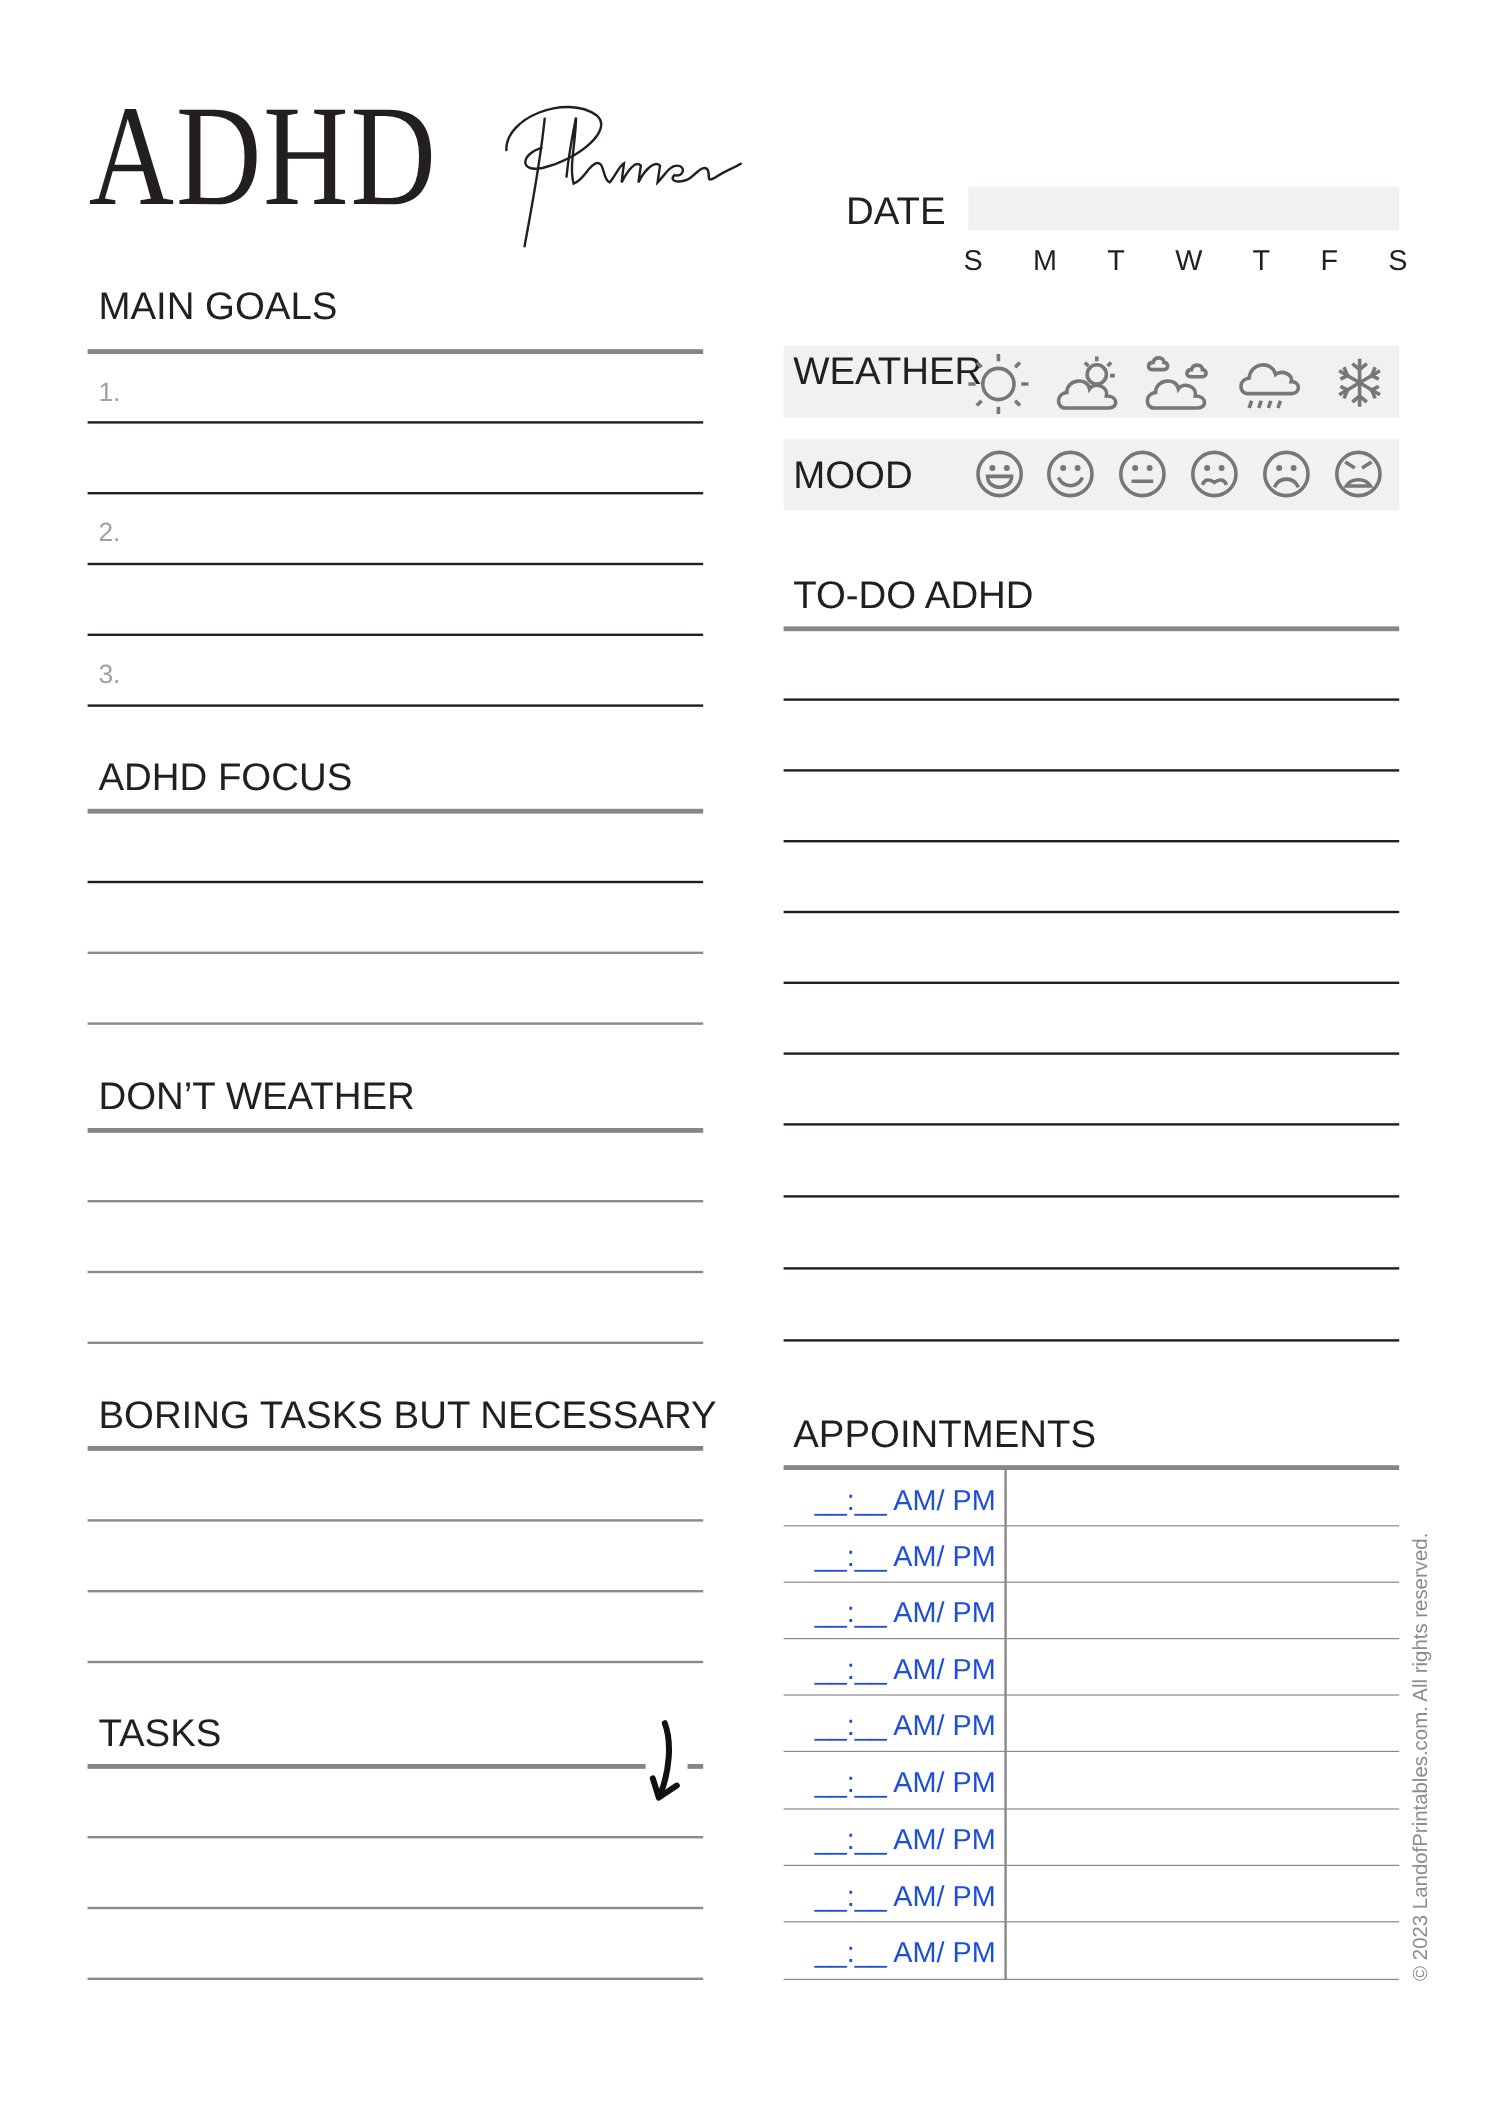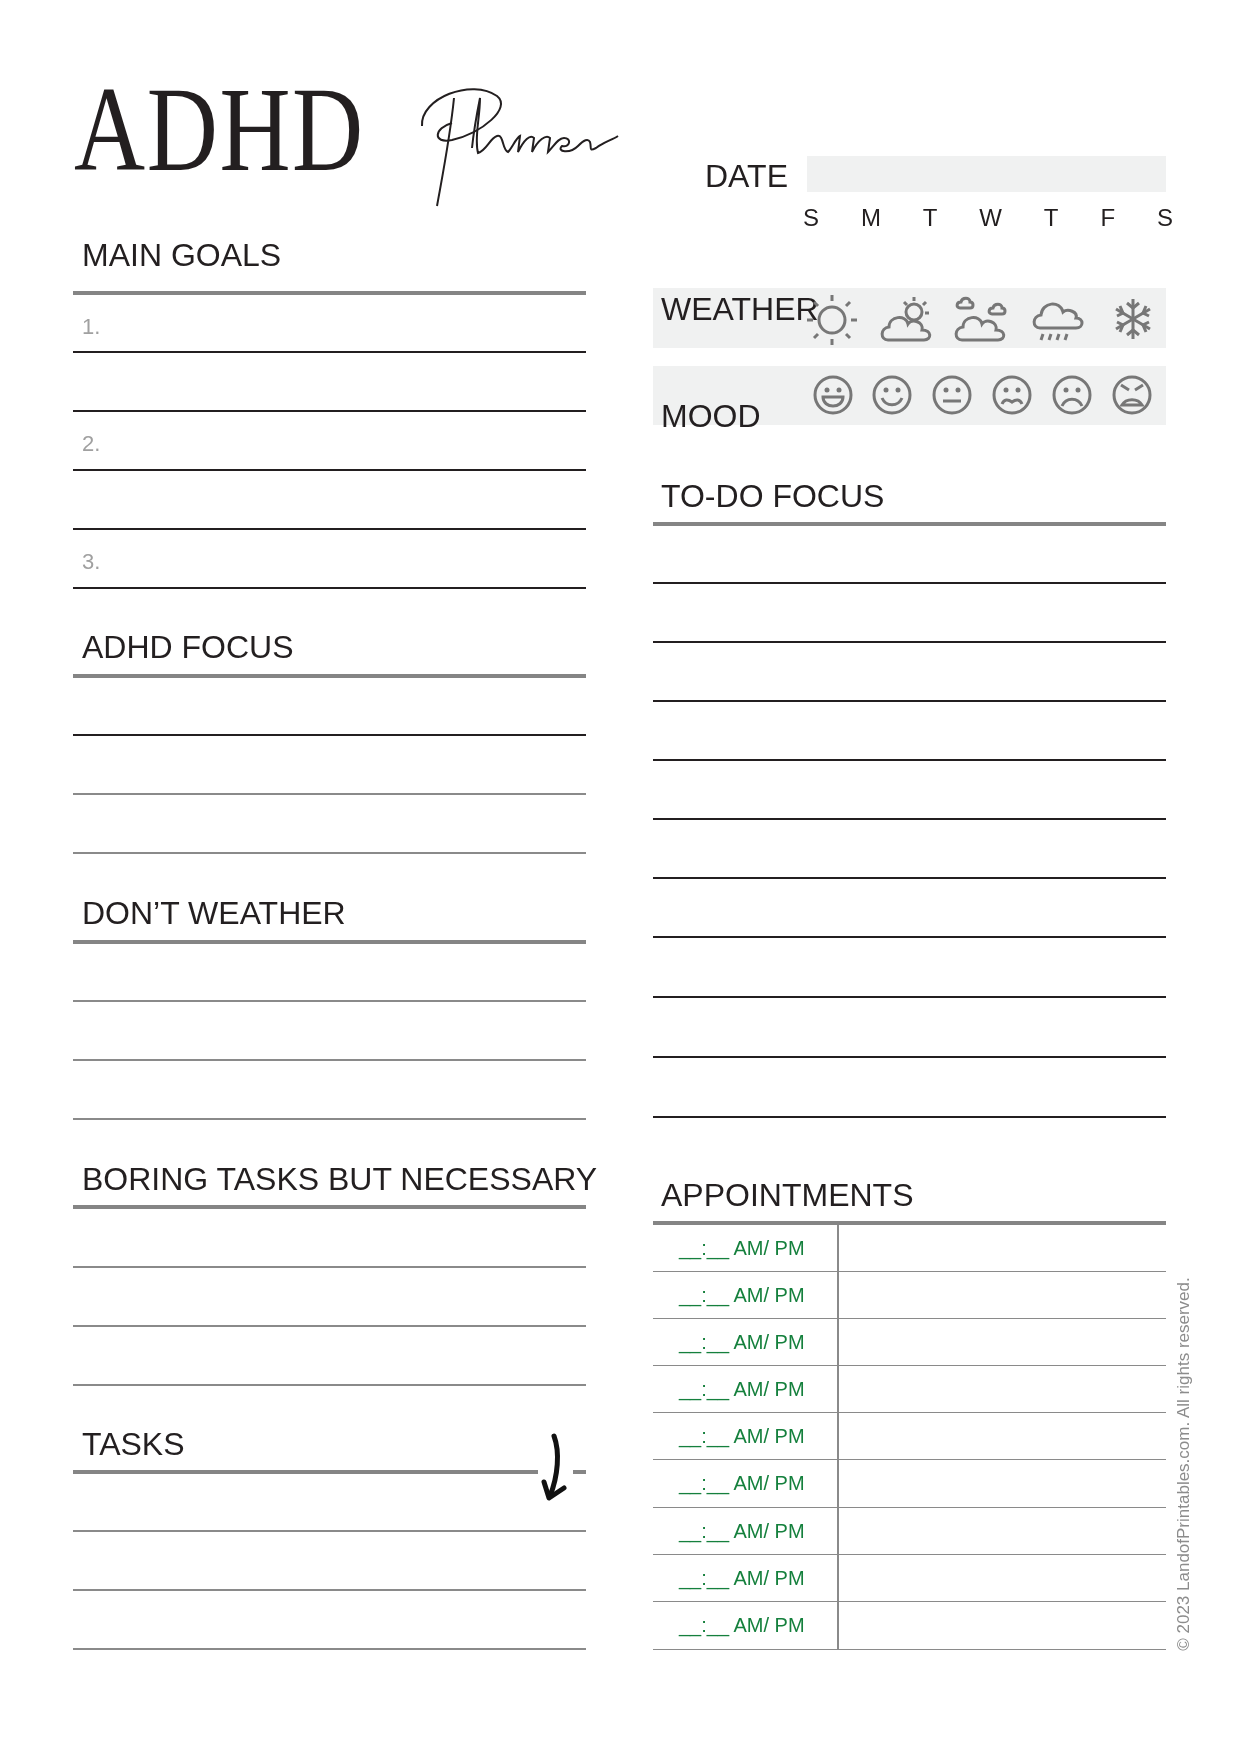--- a/index.html
+++ b/index.html
@@ -10,21 +10,21 @@
   .label{font-size:32px;line-height:24px;color:#231f20;white-space:nowrap;}
   .thick{position:absolute;height:4px;background:#858585;}
   .line{position:absolute;height:2px;background:#231f20;}
   .line.gray{height:1.5px;background:#8a8a8a;}
   .num{position:absolute;font-size:22px;color:#a0a0a0;}
   .datebox{left:807px;top:156px;width:359px;height:36px;background:#f0f1f1;}
   .days{left:803px;top:204px;width:370px;display:flex;justify-content:space-between;font-size:24px;}
   .band{position:absolute;left:653px;width:513px;background:#f0f1f1;}
   .icon{position:absolute;}
   .appt-row{position:absolute;left:653px;width:513px;border-bottom:1.5px solid #8a8a8a;box-sizing:border-box;}
-  .appt-time{position:absolute;left:26px;font-size:20px;color:#15803d;white-space:nowrap;}
+  .appt-time{position:absolute;left:26px;font-size:24px;color:#1d4ed8;white-space:nowrap;}
   .vdiv{position:absolute;left:837px;width:1.5px;background:#8a8a8a;}
   .copy{left:1184px;top:1464px;transform:translate(-50%,-50%) rotate(-90deg);font-size:17px;color:#8c8c8c;white-space:nowrap;}
 </style>
 </head>
 <body>
 
 <div class="abs title">ADHD</div>
 <svg class="abs script" viewBox="0 0 220 132">
   <title>Planner</title>
   <path d="M10 48 C 8 20, 60 0, 85 18 C 100 30, 70 55, 40 62 C 20 66, 22 50, 40 45" fill="none" stroke="#231f20" stroke-width="2"></path>
@@ -88,21 +88,21 @@
 <svg class="icon" style="left:1112px;top:297px;" width="42" height="44" viewBox="0 0 42 44">
   <g fill="none" stroke="#777" stroke-width="3">
     <line x1="21" y1="2" x2="21" y2="42"></line>
     <line x1="4" y1="12" x2="38" y2="32"></line>
     <line x1="4" y1="32" x2="38" y2="12"></line>
     <path d="M15 6 L21 11 L27 6 M15 38 L21 33 L27 38 M5 19 L11 16 L8 9 M37 25 L31 28 L34 35 M5 25 L11 28 L8 35 M37 19 L31 16 L34 9"></path>
   </g>
 </svg>
 
 <div class="band" style="top:366px;height:59px;"></div>
-<div class="abs label" style="left:661px;top:404px;">MOOD</div>
+<div class="abs label" style="left:661px;top:384px;">MOOD</div>
 <svg class="icon" style="left:811px;top:373px;" width="44" height="44" viewBox="0 0 44 44">
   <g fill="none" stroke="#777" stroke-width="3">
       <circle cx="22" cy="22" r="18"></circle>
     </g>
   <circle cx="16" cy="17" r="2.5" fill="#777"></circle>
     <circle cx="28" cy="17" r="2.5" fill="#777"></circle>
   <path d="M12 24 L32 24 C 32 36, 12 36, 12 24 Z" fill="none" stroke="#777" stroke-width="3"></path>
 </svg>
 <svg class="icon" style="left:870px;top:373px;" width="44" height="44" viewBox="0 0 44 44">
   <g fill="none" stroke="#777" stroke-width="3">
@@ -177,21 +177,21 @@
 <div class="thick" style="left:73px;top:1470px;width:465px;"></div>
 <div class="thick" style="left:573px;top:1470px;width:13px;"></div>
 <svg class="icon" style="left:538px;top:1432px;" width="34" height="72" viewBox="0 0 34 72">
   <path d="M16 4 C 22 20, 20 44, 12 64" fill="none" stroke="#111" stroke-width="5" stroke-linecap="round"></path>
   <path d="M6 50 L11 66 L26 56" fill="none" stroke="#111" stroke-width="5" stroke-linecap="round" stroke-linejoin="round"></path>
 </svg>
 <div class="line gray" style="left:73px;top:1530px;width:513px;"></div>
 <div class="line gray" style="left:73px;top:1589px;width:513px;"></div>
 <div class="line gray" style="left:73px;top:1648px;width:513px;"></div>
 
-<div class="abs label" style="left:661px;top:484px;">TO-DO FOCUS</div>
+<div class="abs label" style="left:661px;top:484px;">TO-DO ADHD</div>
 <div class="thick" style="left:653px;top:522px;width:513px;"></div>
 <div class="line" style="left:653px;top:582px;width:513px;"></div>
 <div class="line" style="left:653px;top:641px;width:513px;"></div>
 <div class="line" style="left:653px;top:700px;width:513px;"></div>
 <div class="line" style="left:653px;top:759px;width:513px;"></div>
 <div class="line" style="left:653px;top:818px;width:513px;"></div>
 <div class="line" style="left:653px;top:877px;width:513px;"></div>
 <div class="line" style="left:653px;top:936px;width:513px;"></div>
 <div class="line" style="left:653px;top:996px;width:513px;"></div>
 <div class="line" style="left:653px;top:1056px;width:513px;"></div>

